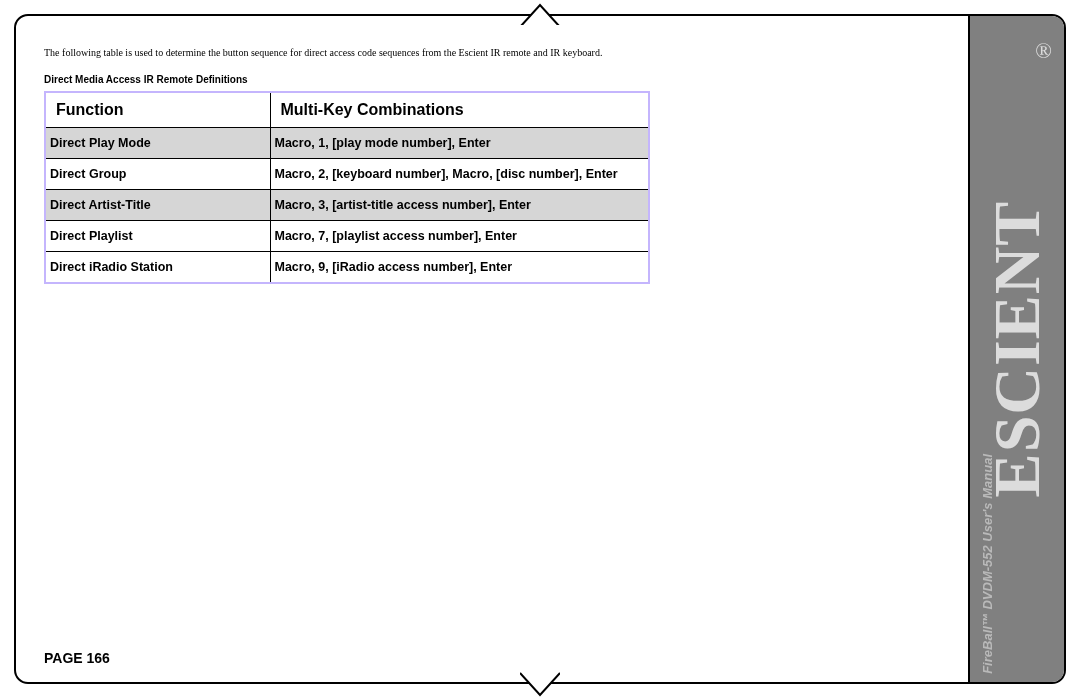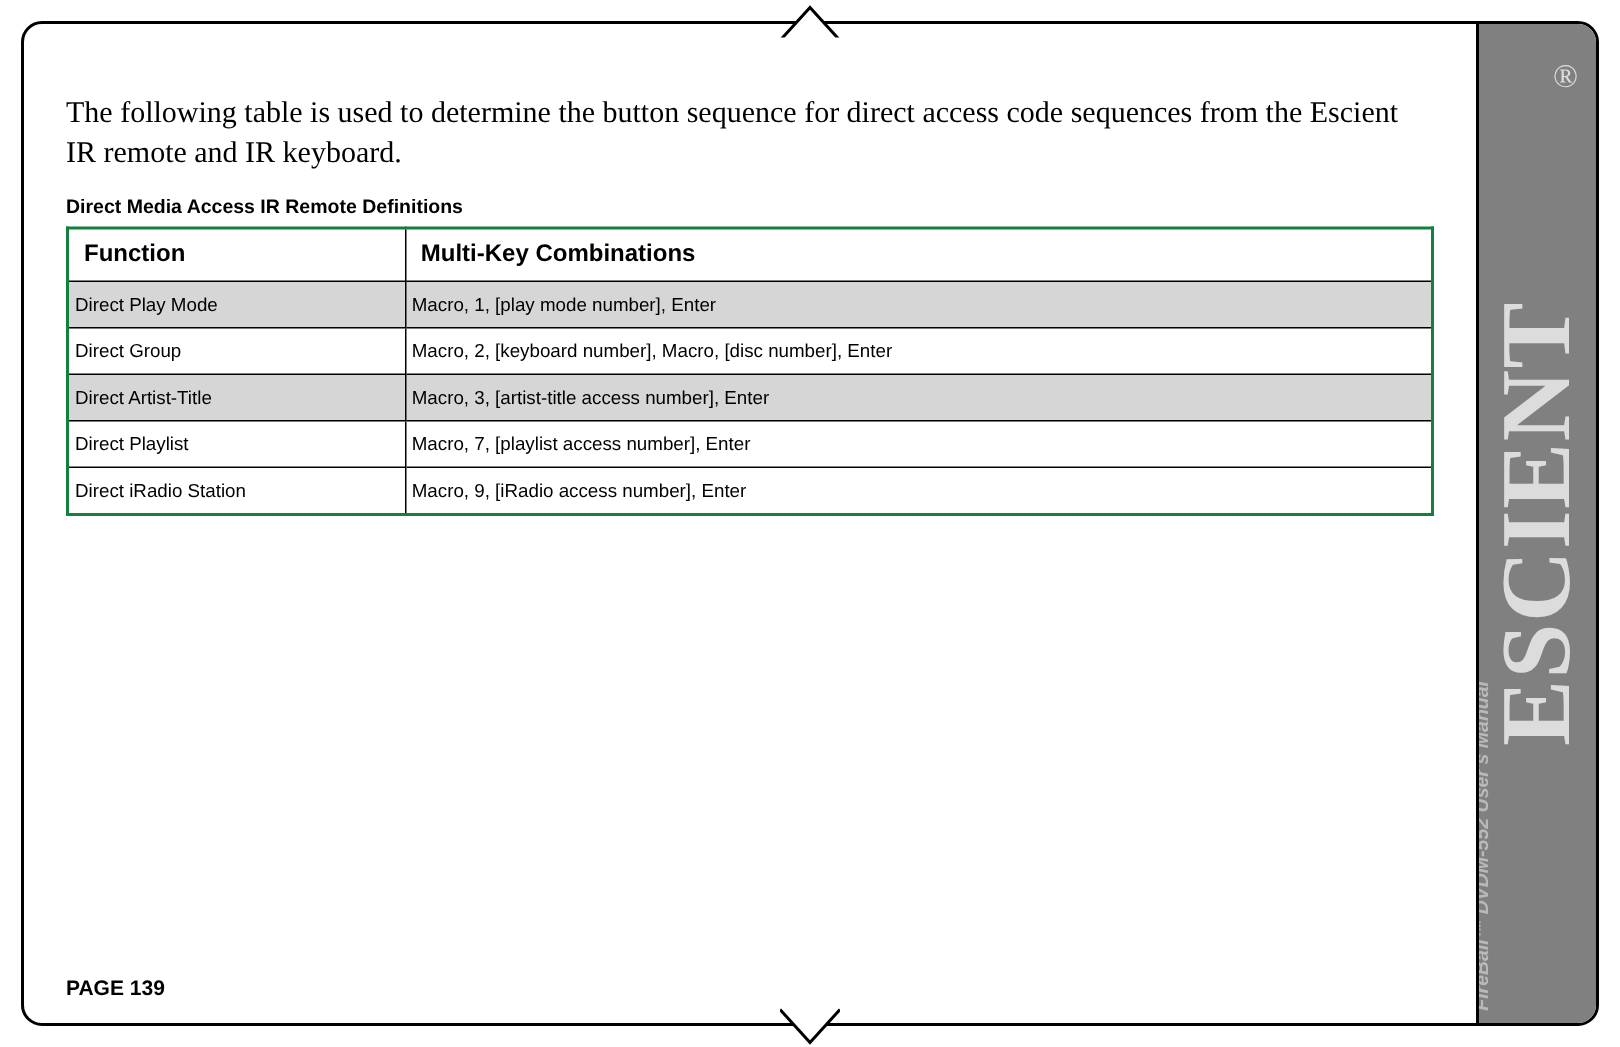--- a/index.html
+++ b/index.html
@@ -23,48 +23,47 @@
   .content-area {
     position: relative;
     flex: 1;
     border-radius: 12px 0 0 12px;
     padding: 30px 28px 20px 28px;
     display: flex;
     flex-direction: column;
   }
   .intro {
     font-family: Georgia, 'Times New Roman', serif;
-    font-size: 20px;
+    font-size: 10px;
     line-height: 1.35;
     margin-bottom: 14px;
-    margin-top: 16px;
   }
   .table-title {
-    font-size: 13px;
+    font-size: 10px;
     font-weight: bold;
     margin-bottom: 6px;
   }
   table.defs {
     border-collapse: collapse;
-    width: 912px;
-    border: 2px solid #15803d;
+    width: 606px;
+    border: 2px solid #c4b5fd;
   }
   table.defs th {
     text-align: left;
     font-size: 16px;
     font-weight: bold;
     padding: 8px 10px;
     border-right: 1px solid #000;
     border-bottom: 1px solid #000;
     background: #fff;
   }
   table.defs th:last-child { border-right: none; border-radius: 10px; }
   table.defs td {
     font-size: 12.5px;
-    font-weight: normal;
+    font-weight: bold;
     padding: 8px 4px;
     border-right: 1px solid #000;
     border-top: 1px solid #000;
     background: #fff;
     margin-left: 40px;
   }
   table.defs td:last-child { border-right: none; }
   table.defs tr.shaded td { background: #d6d6d6; }
   table.defs col.col-func { width: 225px; }
   .page-number {
@@ -179,21 +178,21 @@
               <td>Direct Playlist</td>
               <td>Macro, 7, [playlist access number], Enter</td>
             </tr>
             <tr>
               <td>Direct iRadio Station</td>
               <td>Macro, 9, [iRadio access number], Enter</td>
             </tr>
           </tbody>
       </table>
 
-      <div class="page-number">PAGE 139</div>
+      <div class="page-number">PAGE 166</div>
     </div>
 
     <div class="sidebar">
       <span class="reg-mark">®</span>
       <div class="sidebar-text">ESCIENT</div>
       <div class="sidebar-subtext">FireBall™ DVDM-552 User's Manual</div>
     </div>
 
   </div>
 </div>

